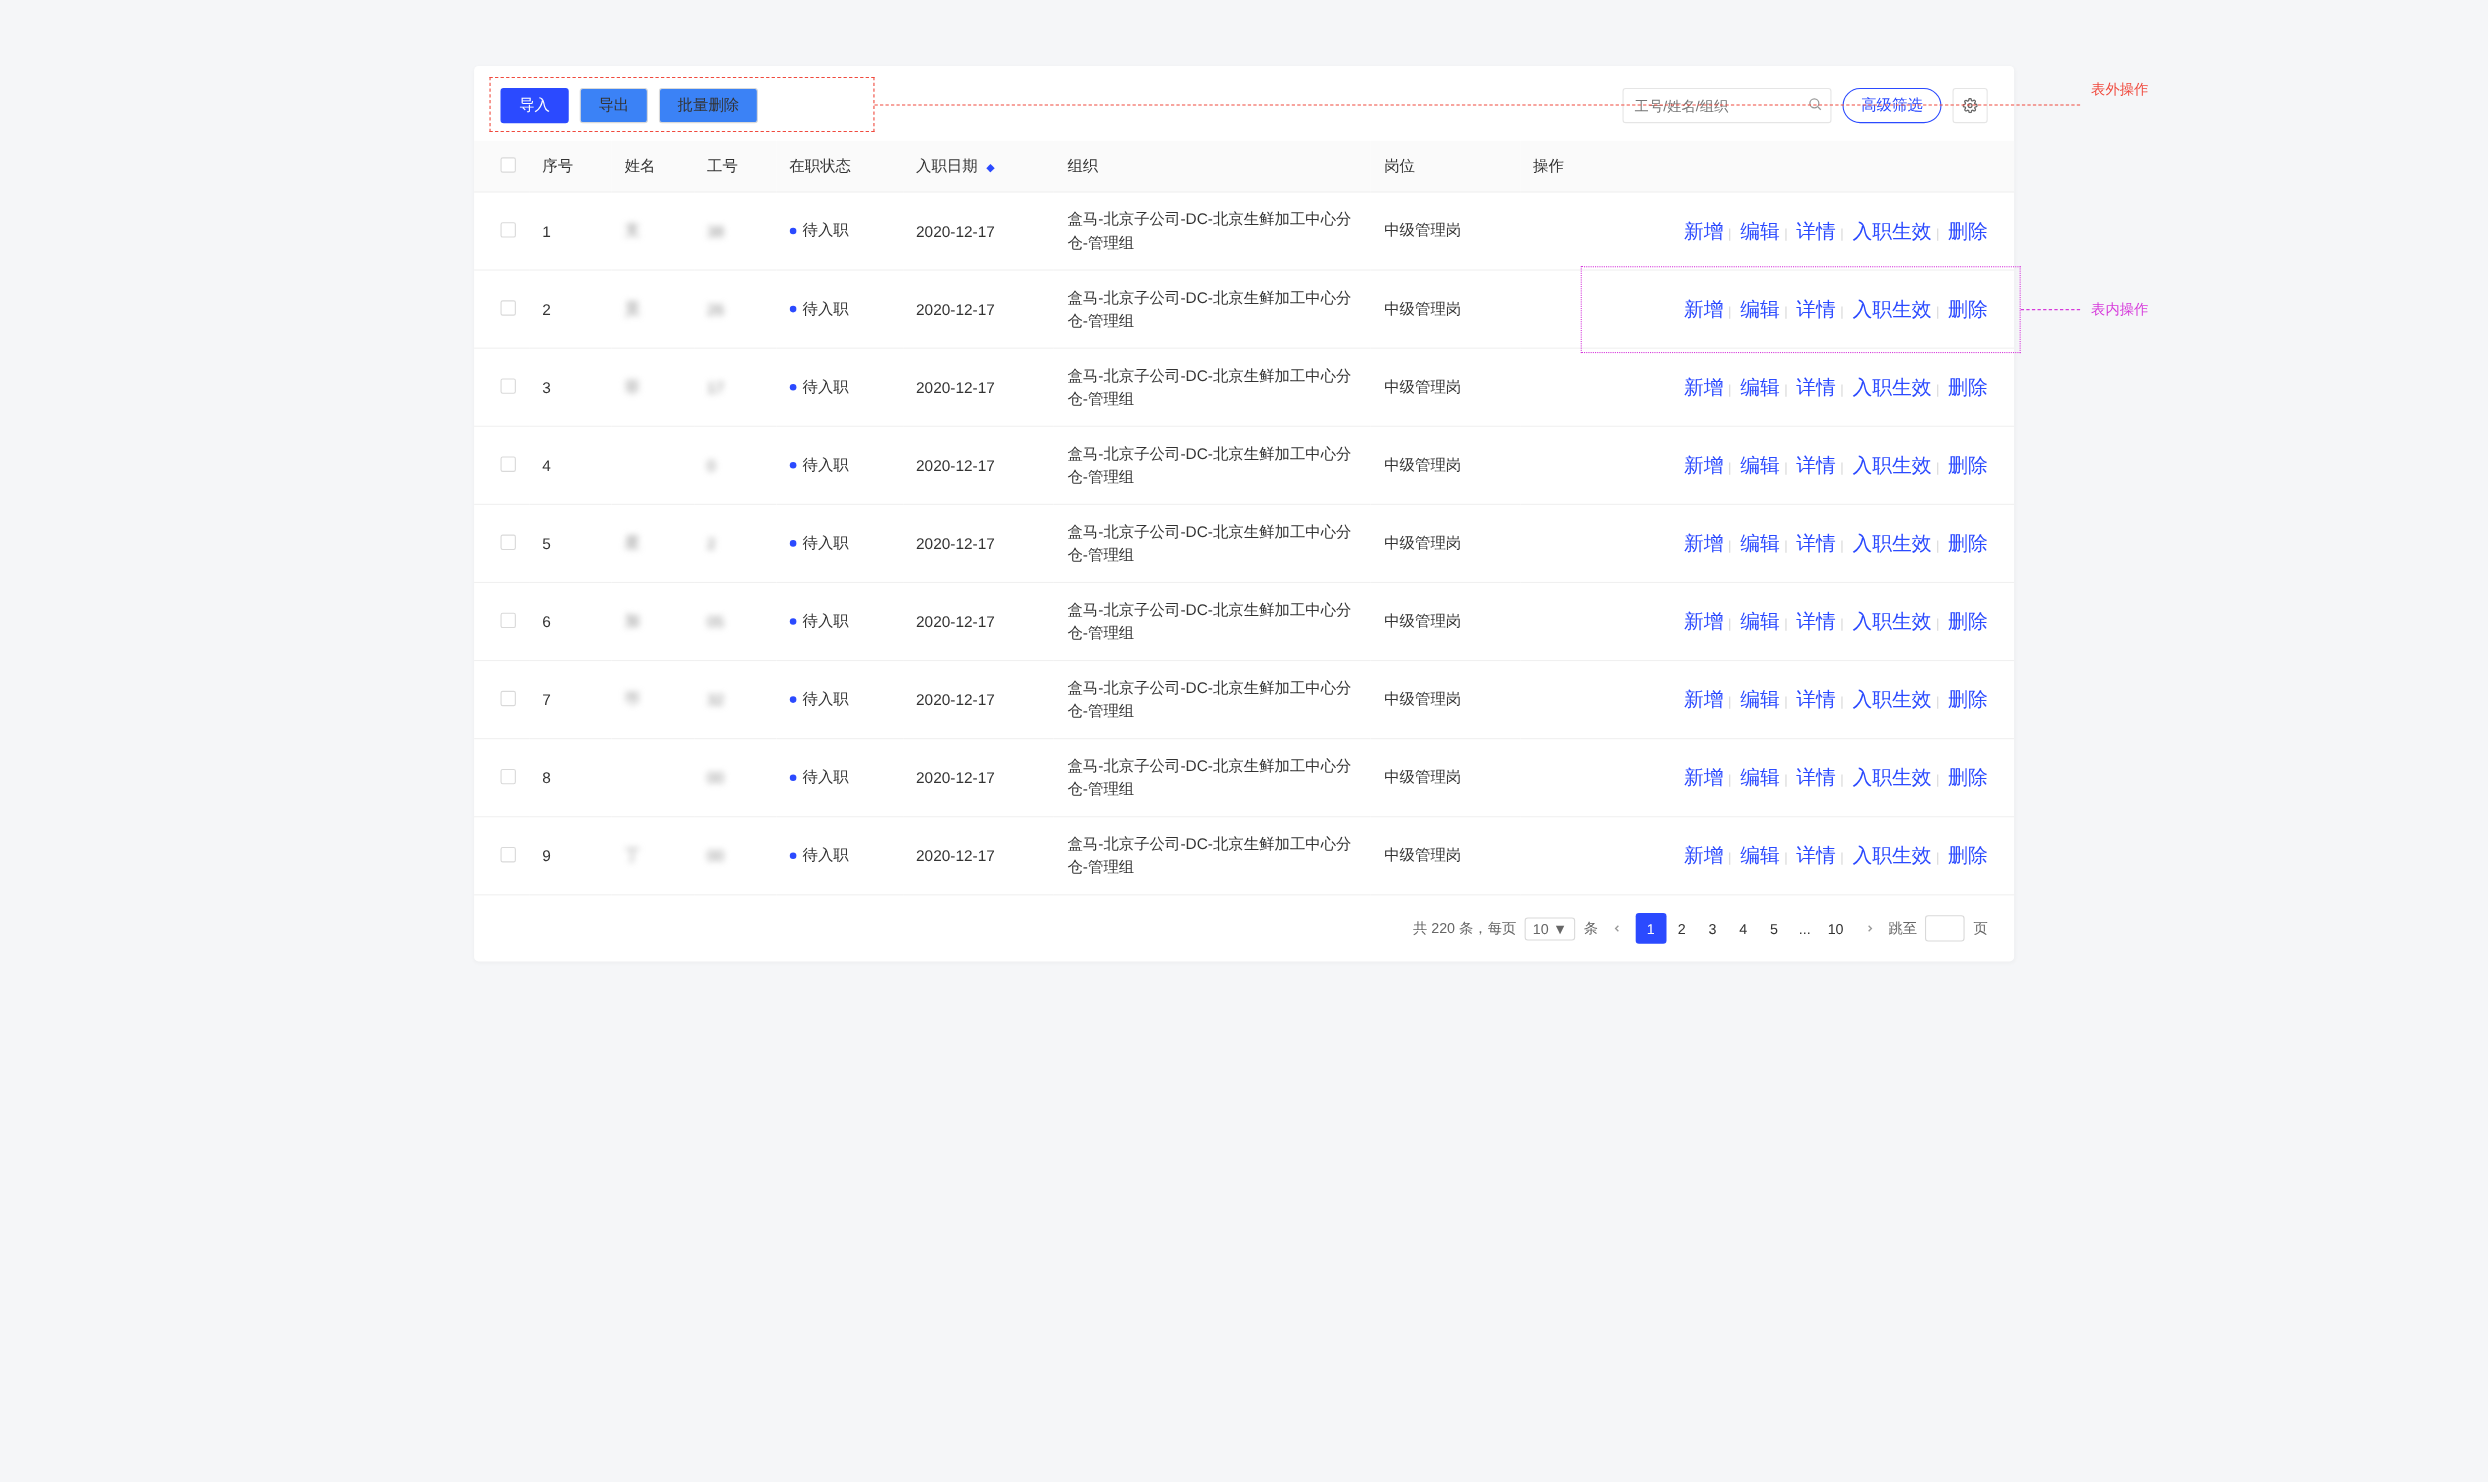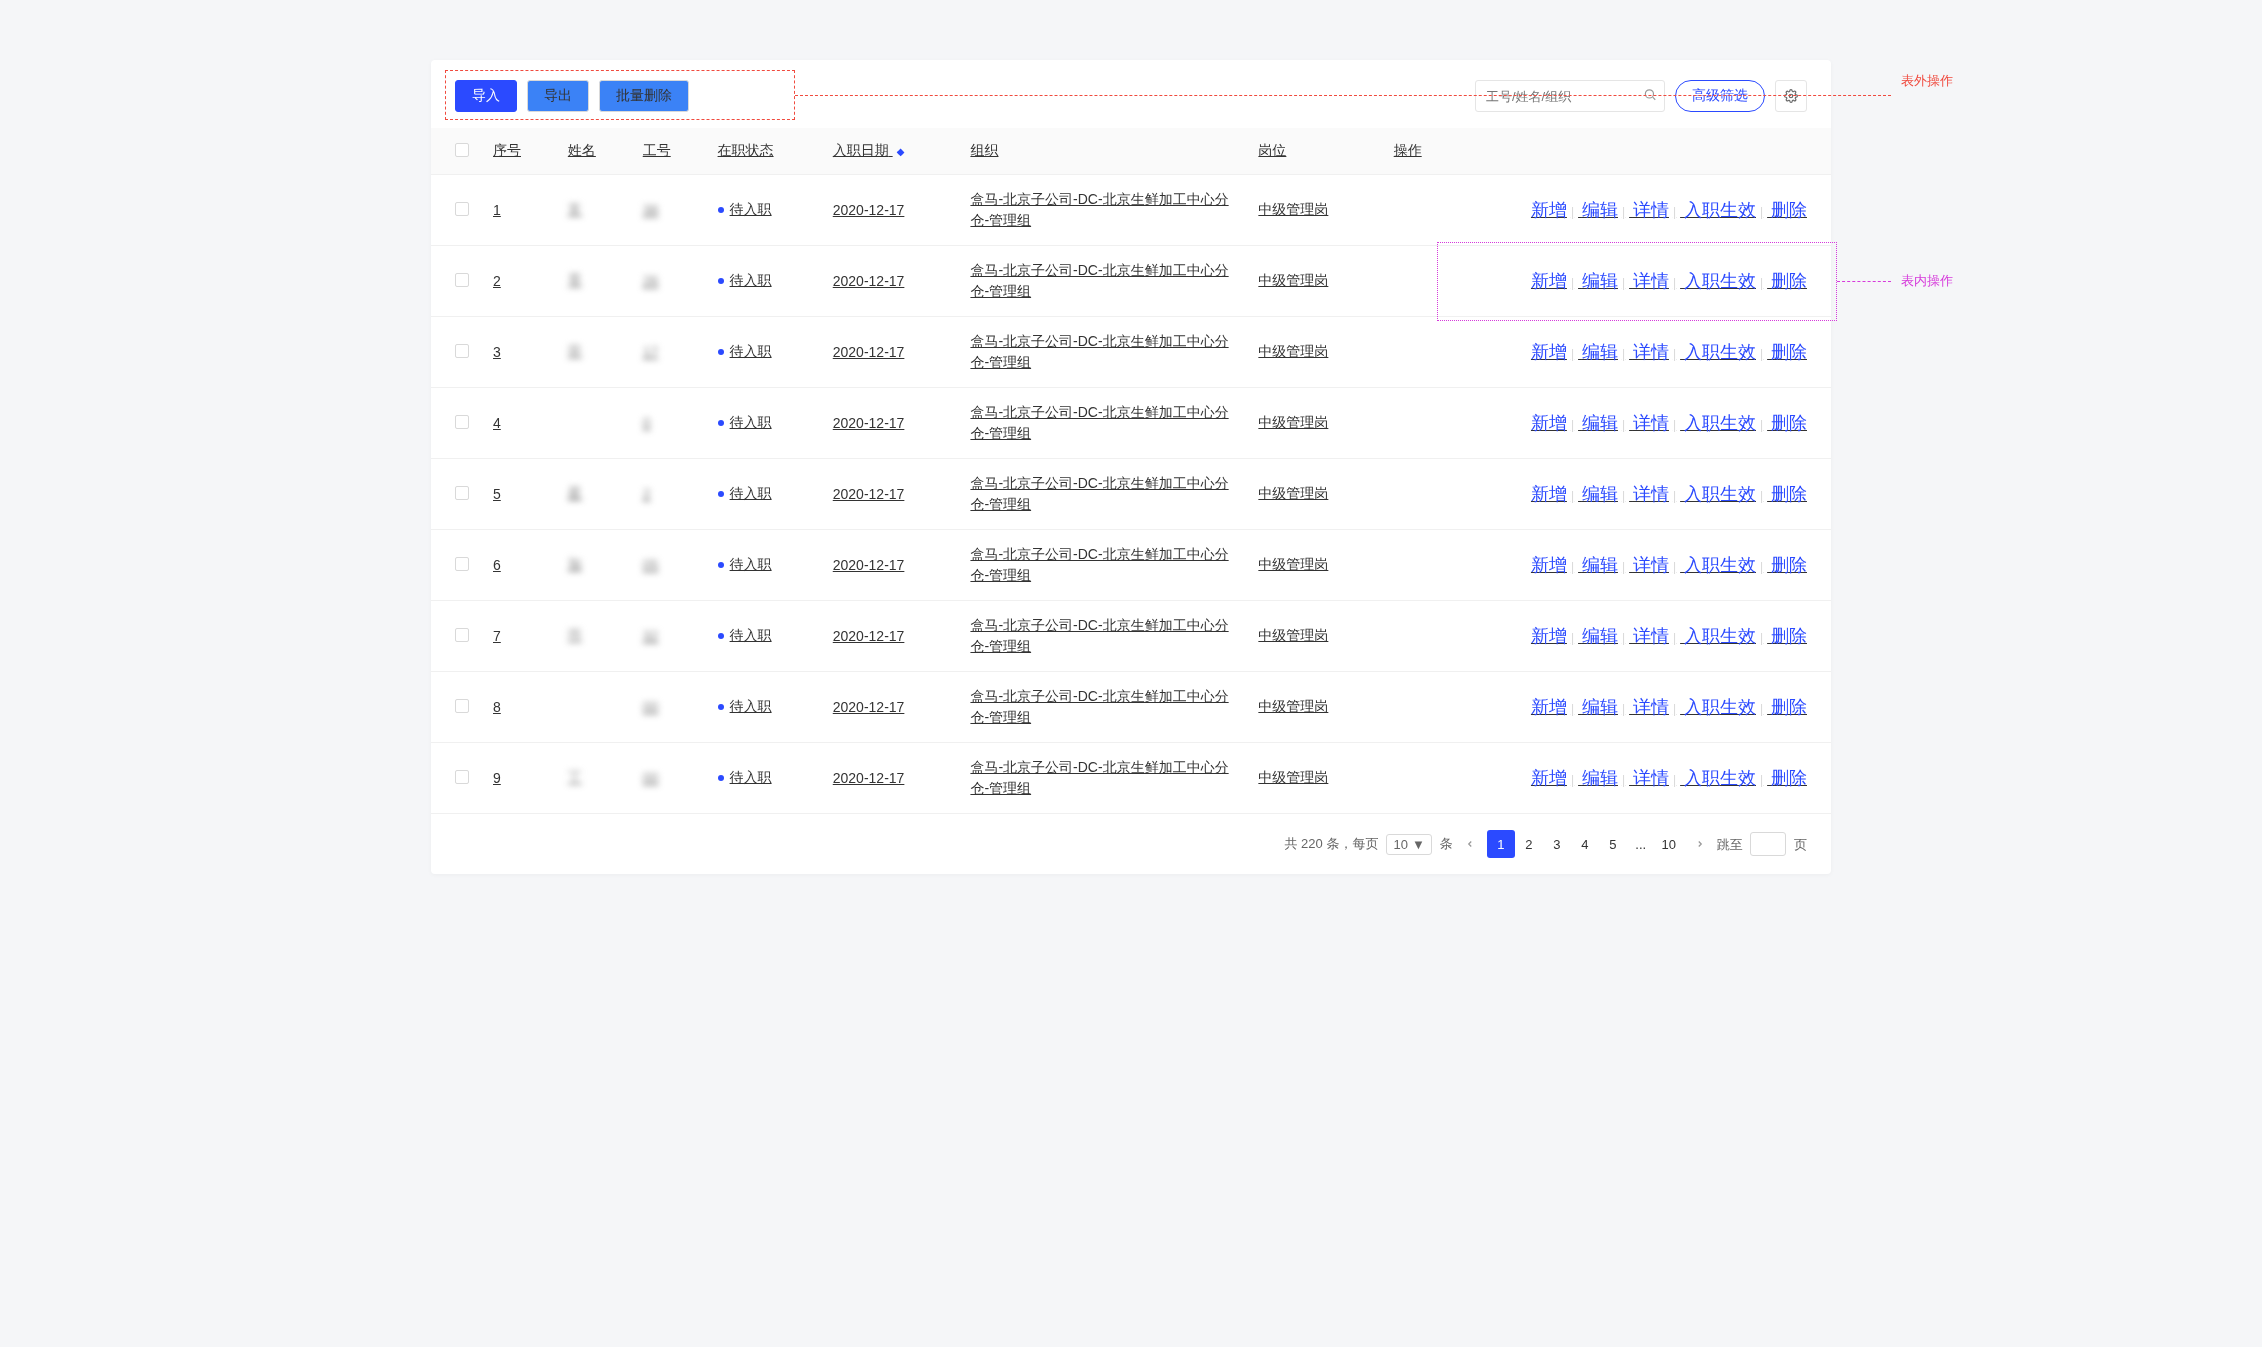--- a/index.html
+++ b/index.html
@@ -77,21 +77,21 @@
 .gear-btn {
   width: 32px; height: 32px;
   border: 1px solid #e5e5e5;
   border-radius: 3px;
   display: inline-flex;
   align-items: center; justify-content: center;
   cursor: pointer;
   background: #fff;
   color: #666;
 }
-.table { width: 100%; border-collapse: collapse; text-decoration: underline; }
+.table { width: 100%; border-collapse: collapse; }
 .table thead th {
   background: #fafafa;
   text-align: left;
   font-weight: 500;
   color: #333;
   padding: 14px 12px;
   font-size: 14px;
   border-bottom: 1px solid #f0f0f0;
 }
 .table tbody td {

